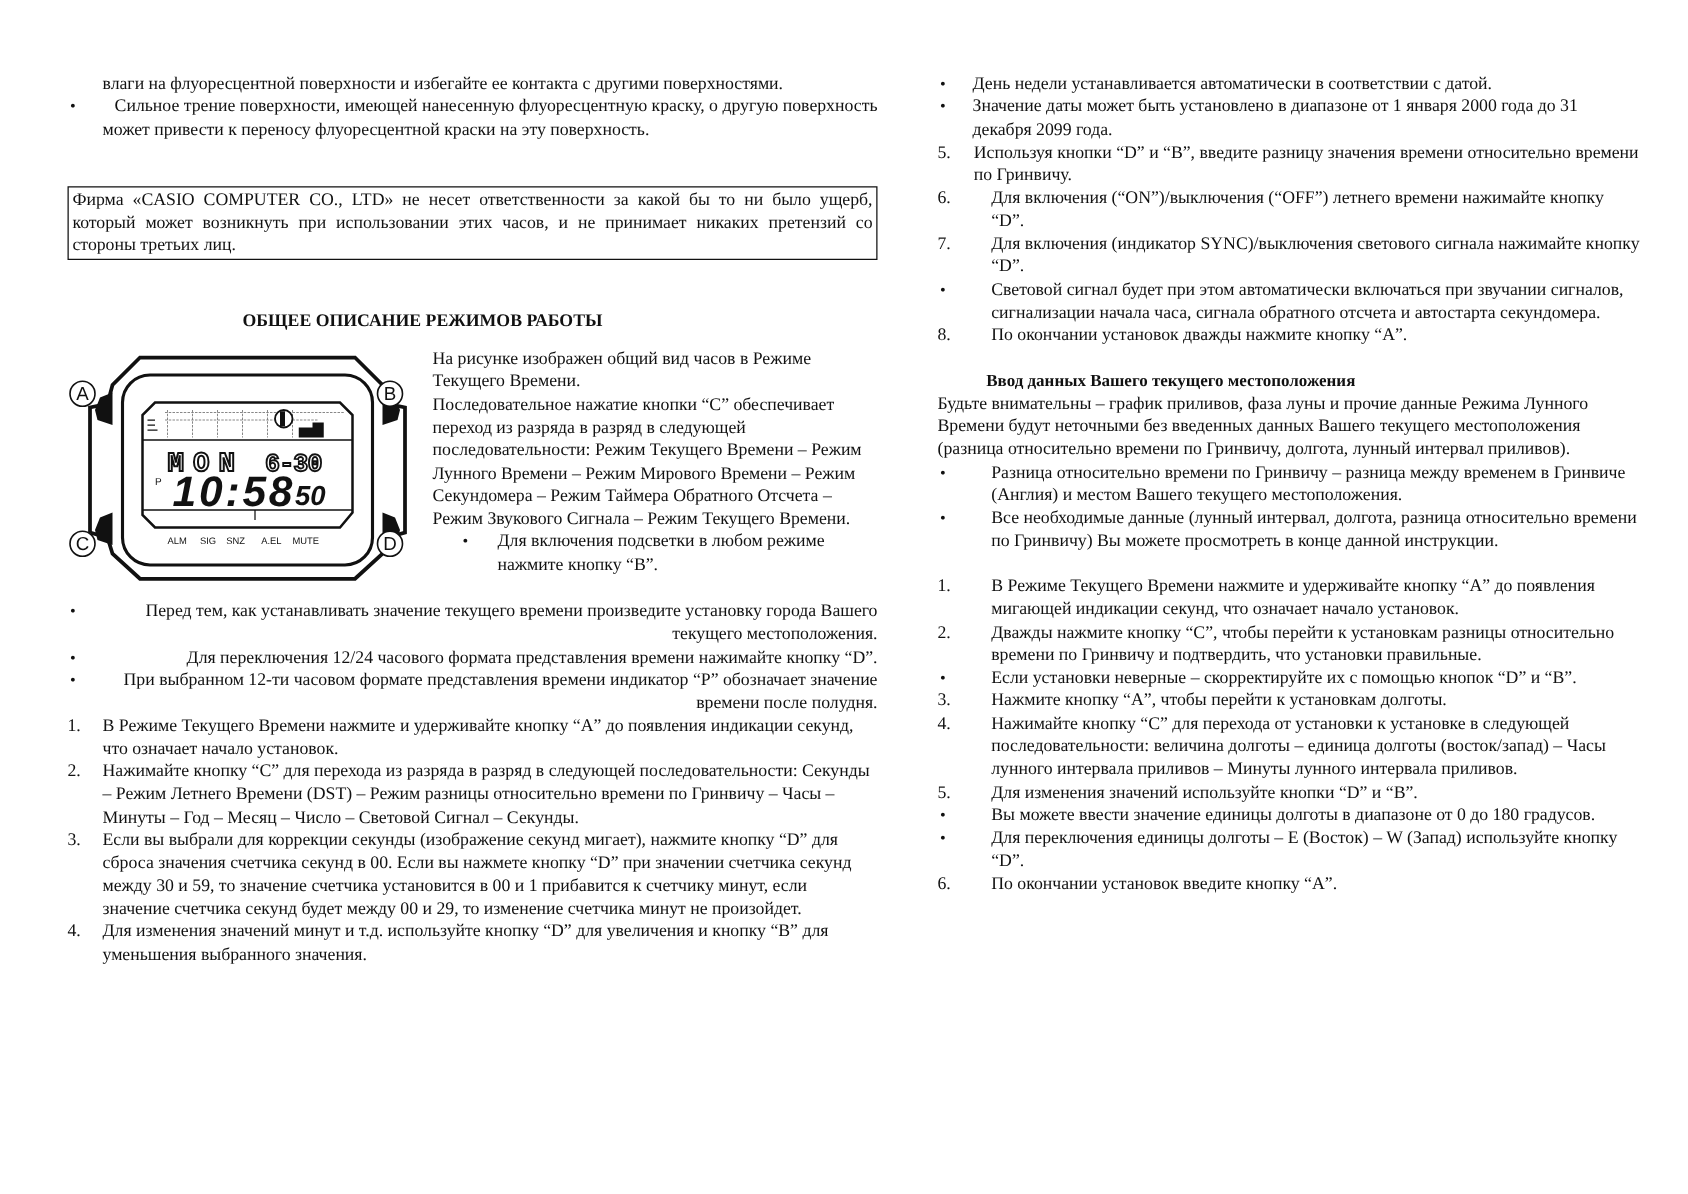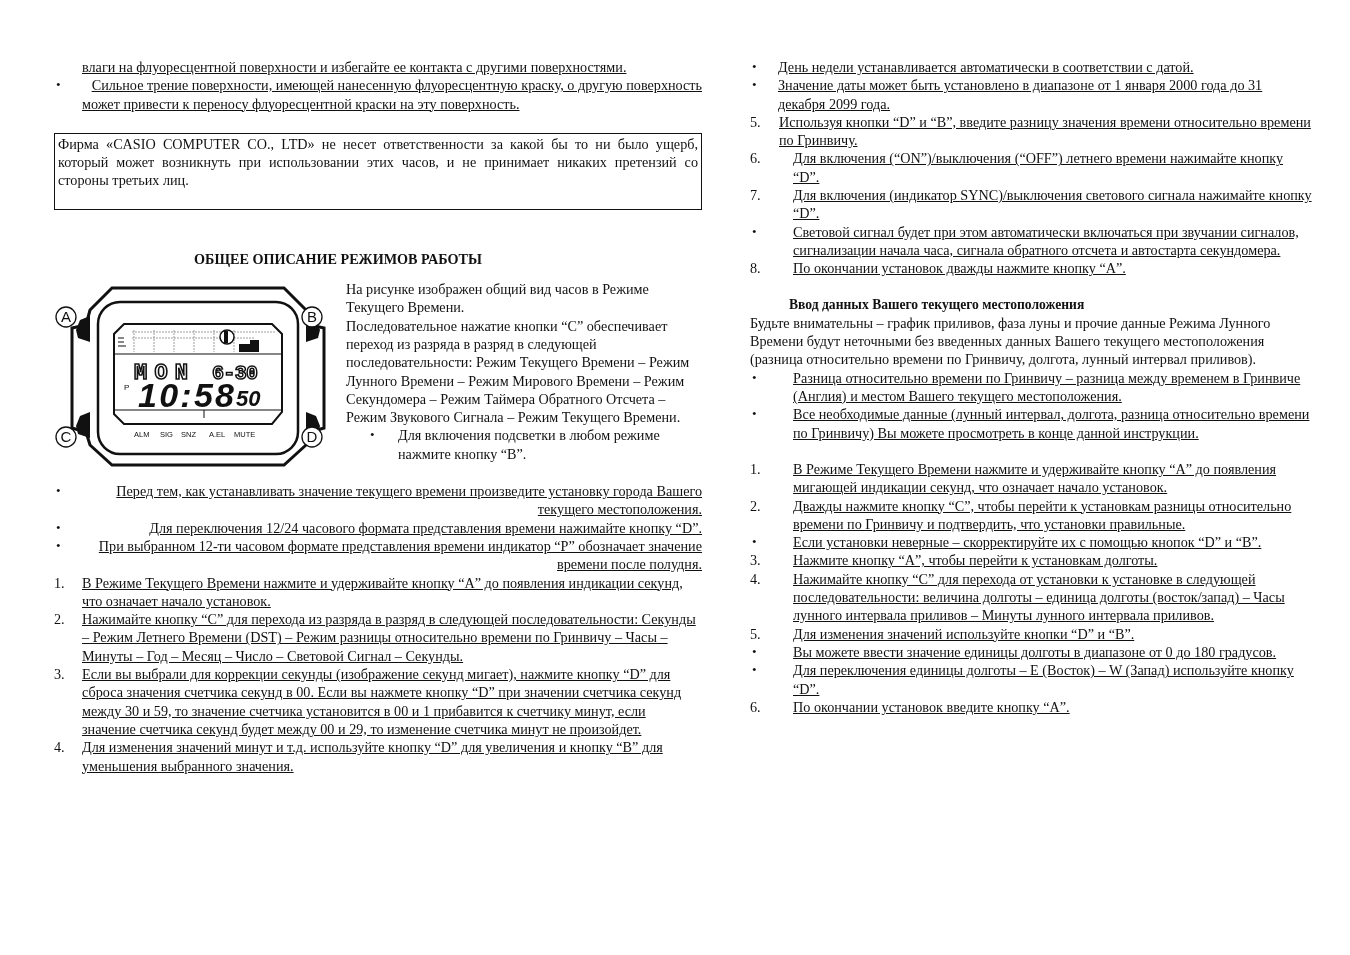--- a/index.html
+++ b/index.html
@@ -2,35 +2,35 @@
 <html><head>
   <meta charset="utf-8">
   <style>
     html, body { margin:0; padding:0; background:#ffffff; }
     body { width:1350px; height:955px; position:relative; overflow:hidden;
       font-family:"Liberation Serif", serif; color:#111; font-size:14.2px; line-height:18.3px; }
     .col { position:absolute; top:58px; }
     .left { left:54px; width:648px; }
     .right { left:750px; width:562px; }
     p { margin:0; }
-    .li { position:relative;text-decoration:underline; }
+    .li { position:relative; }
     .li .mk { position:absolute; left:0; top:0; }
     .li .tx { display:block; }
     .bl .mk { left:2px; font-size:13px; }
     .bl .tx { margin-left:28px;text-align:right; }
     .nl .tx { margin-left:28px; }
     .rbl .mk { left:2px; font-size:13px; }
     .rbl .tx { margin-left:28px; }
     .rbl2 .mk { left:2px; font-size:13px; }
     .rbl2 .tx { margin-left:43px; }
     .rnl .mk { left:0; }
     .rnl .tx { margin-left:29px; }
     .rnl2 .tx { margin-left:43px; }
     .just { text-align:justify; text-align-last:left; }
-    .box { border:1px solid #111; padding:1px 3px 19px 3px; margin-top:20px; text-align:justify; }
+    .box { border:1px solid #111; padding:1px 3px 1px 3px; margin-top:36px; text-align:justify; }
     .heading { font-weight:bold; text-align:center; }
     .watch-row { display:flex; margin-top:12px; }
     .watch { width:288px; height:190px; flex:none; }
     .watch-text { margin-left:0; width:360px; }
     .sub-bullet { position:relative; margin-left:30px; }
     .sub-bullet .mk { position:absolute; left:0; font-size:13px; }
     .sub-bullet .tx { margin-left:28px; display:block; }
     .bold { font-weight:bold;margin-left:39px; }
     .gap { height:18px; }
   </style>

